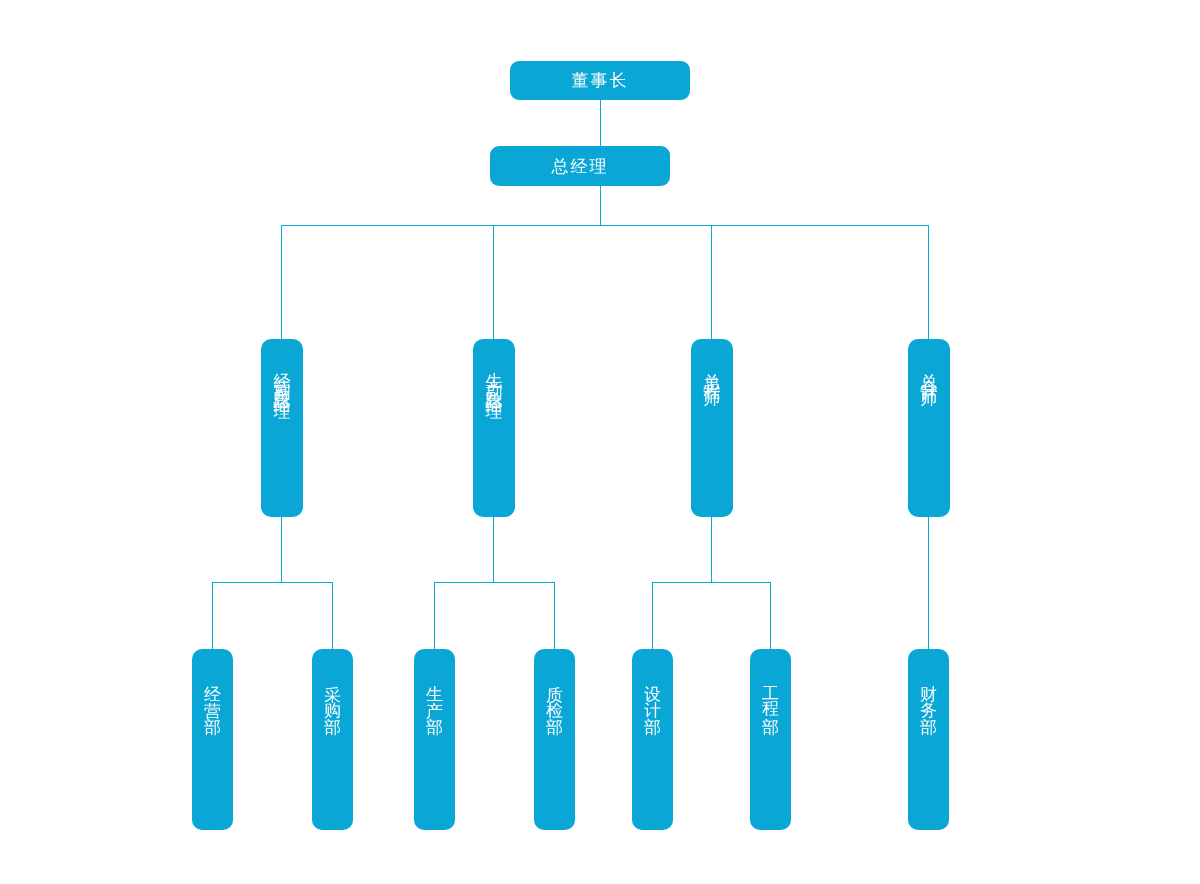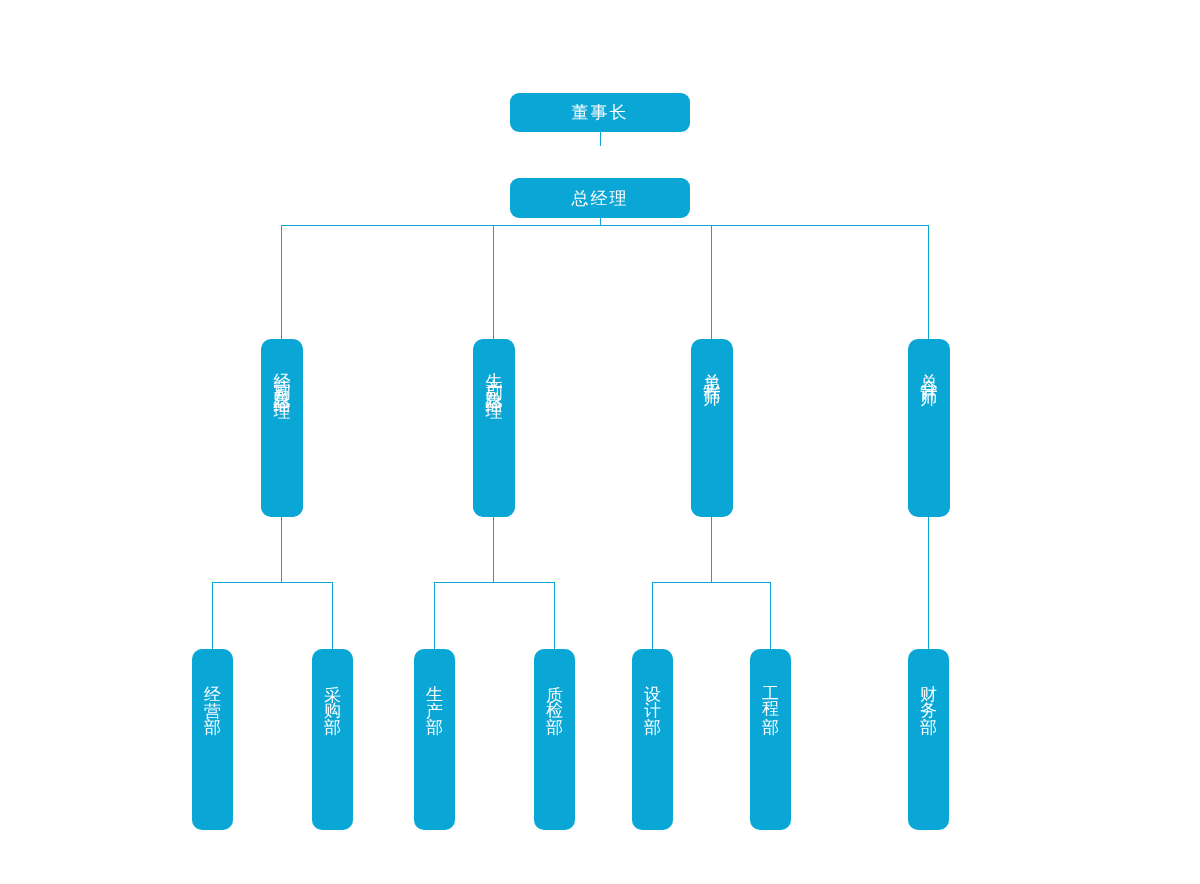--- a/index.html
+++ b/index.html
@@ -17,21 +17,20 @@
   .hbox {
     position: absolute;
     background: var(--accent);
     color: var(--node-text);
     border-radius: 9px;
     display: flex;
     align-items: center;
     justify-content: center;
     font-size: 17px;
     letter-spacing: 2px;
-    margin-top: 32px;
   }
   
   .vbox {
     position: absolute;
     background: var(--accent);
     color: var(--node-text);
     border-radius: 10px;
     display: flex;
     justify-content: center;
     align-items: flex-start;
@@ -84,21 +83,21 @@
   <div class="vline" style="left:711px; top:517px; height:65px;"></div>
   <div class="hline" style="left:652px; top:582px; width:119px;"></div>
   <div class="vline" style="left:652px; top:582px; height:67px;"></div>
   <div class="vline" style="left:770px; top:582px; height:67px;"></div>
 
   <div class="vline" style="left:928px; top:517px; height:132px;"></div>
 
   <div class="hbox" style="left:510px; top:61px; width:180px; height:39px;">
     <span>董事长</span>
   </div>
-  <div class="hbox" style="left:510px; top:146px; width:180px; height:40px;">
+  <div class="hbox" style="left:490px; top:146px; width:180px; height:40px;">
     <span>总经理</span>
   </div>
 
   <div class="vbox mid" style="left:261px; top:339px; width:42px; height:178px;">
     <span class="vtext">经营副总经理</span>
   </div>
   <div class="vbox mid" style="left:473px; top:339px; width:42px; height:178px;">
     <span class="vtext">生产副总经理</span>
   </div>
   <div class="vbox mid" style="left:691px; top:339px; width:42px; height:178px;">

